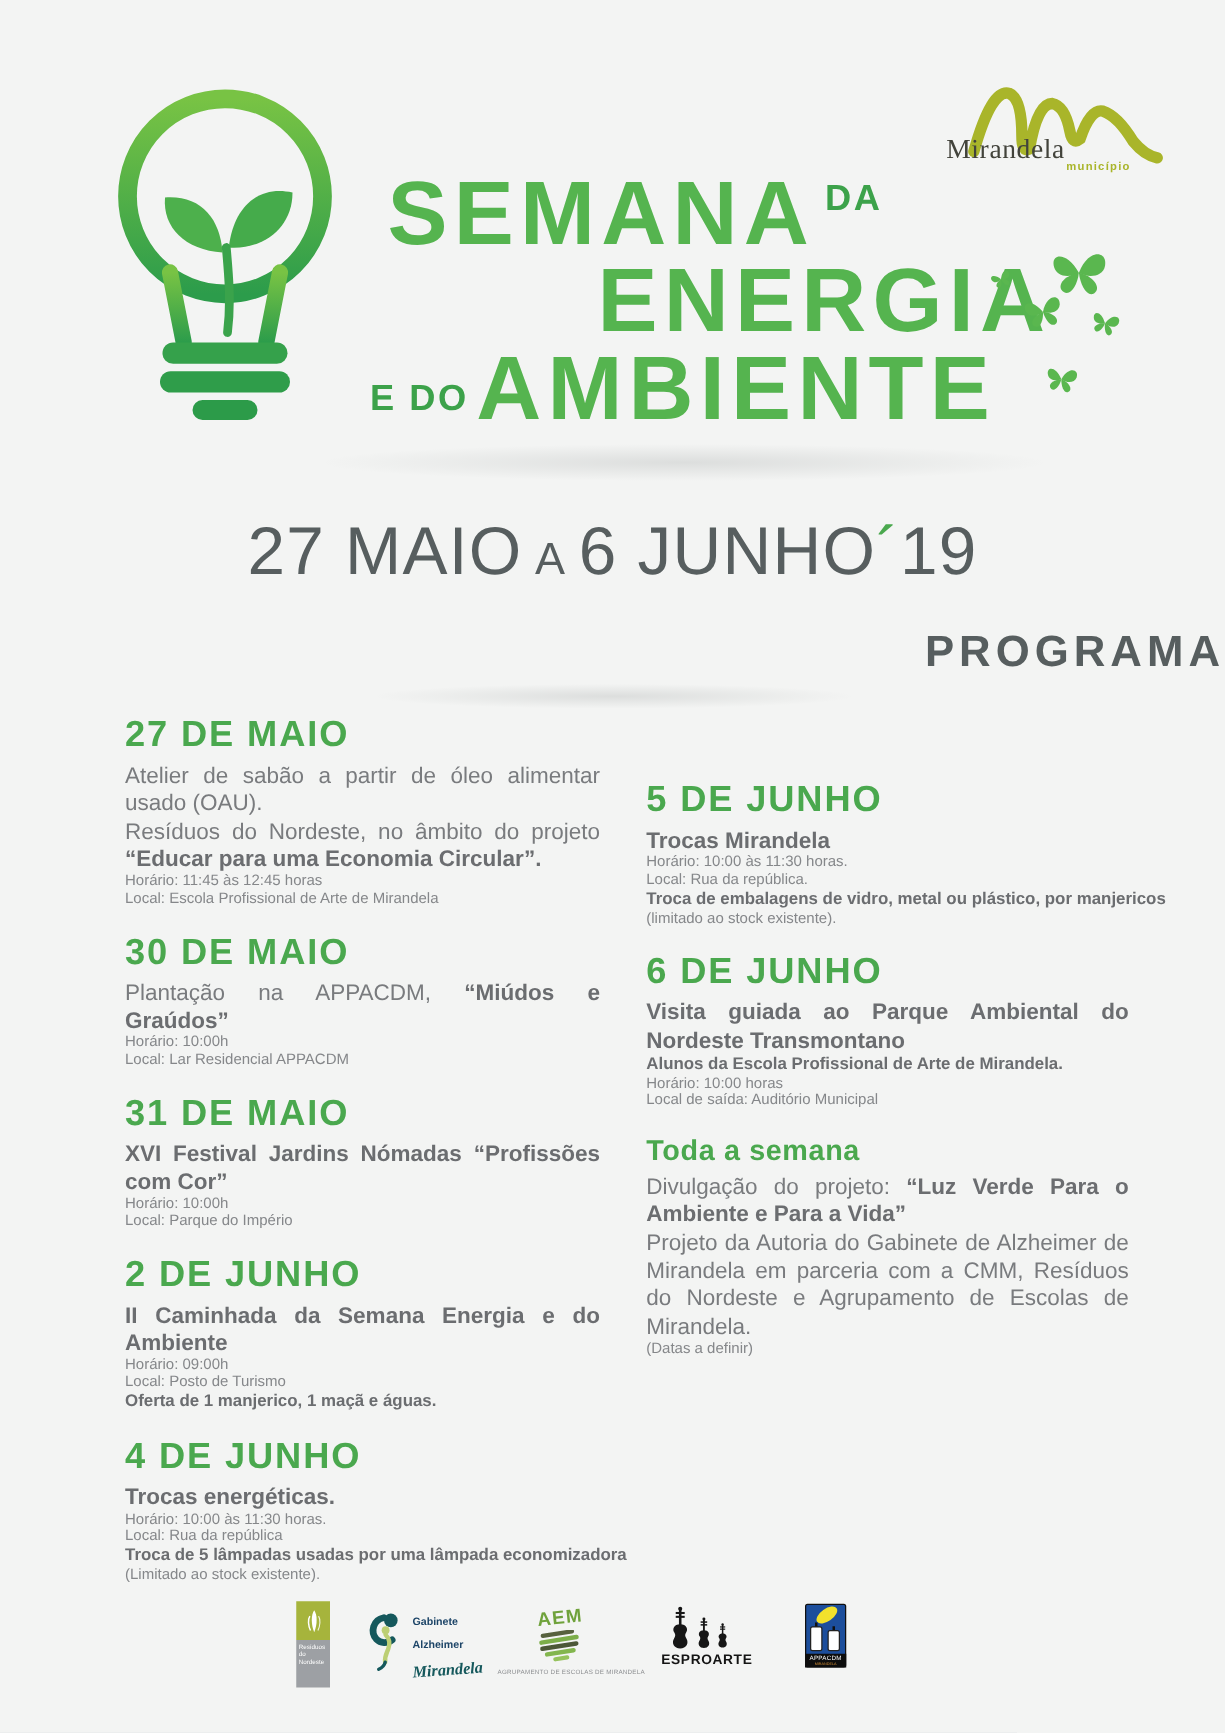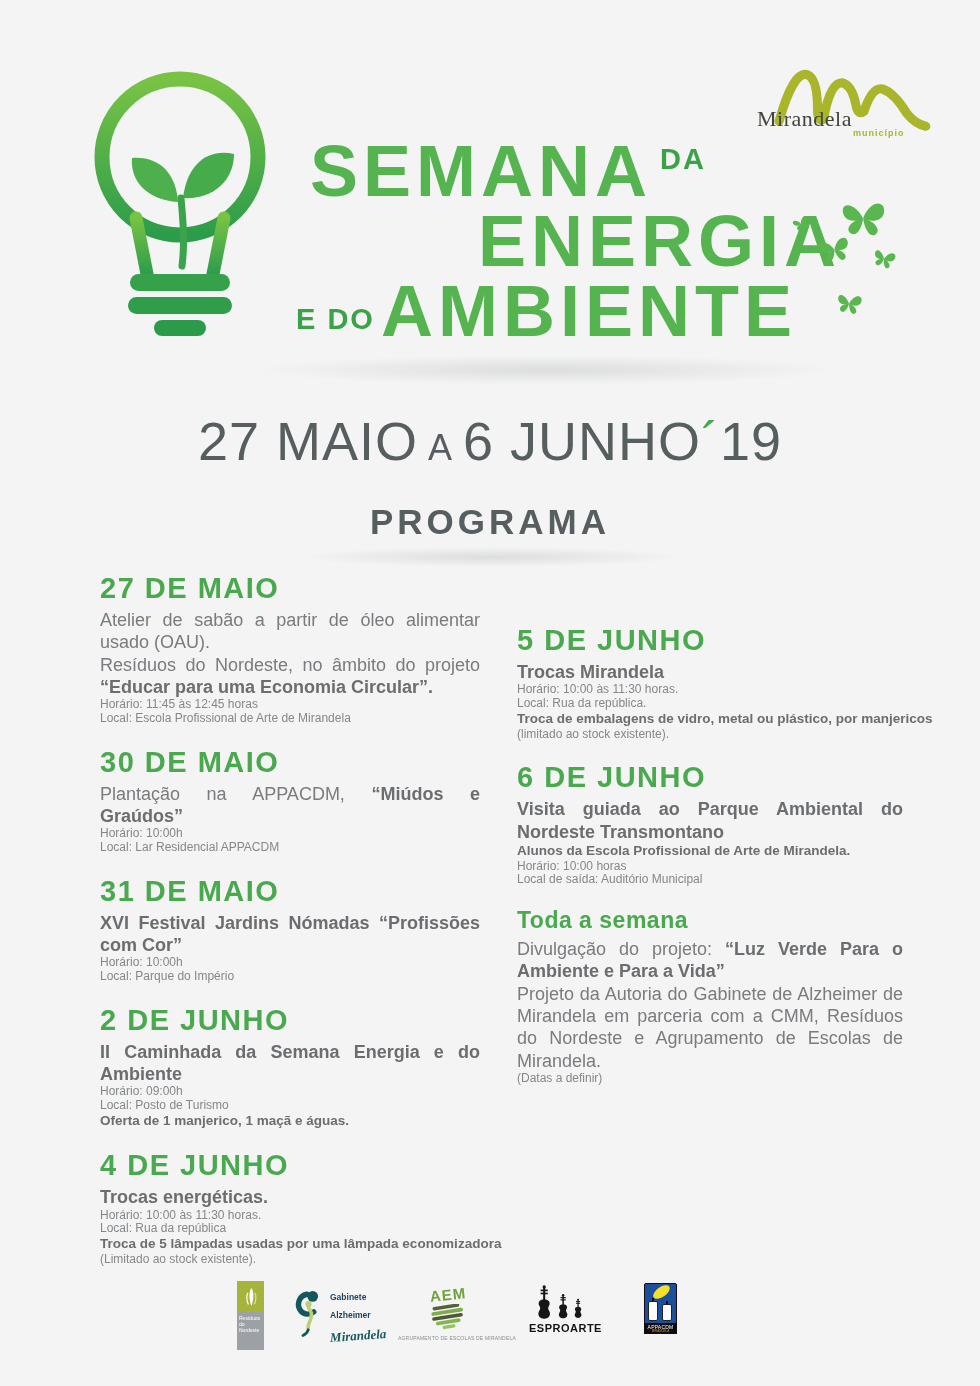--- a/index.html
+++ b/index.html
@@ -29,21 +29,21 @@
 
   .shadow{position:absolute;background:radial-gradient(ellipse at center,
           rgba(100,106,106,0.16) 0%, rgba(100,106,106,0) 70%);}
   .shadow1{left:253px;top:355px;width:588px;height:30px;}
   .shadow2{left:297px;top:547px;width:388px;height:20px;}
 
   .date-banner{position:absolute;left:0;top:410px;width:100%;text-align:center;
                color:#575e5f;font-weight:400;font-size:54px;letter-spacing:1px;white-space:nowrap;}
   .date-banner .conn{font-size:36px;margin:0 10px;}
   .date-banner .tick{color:#4aa84e;}
-  .program{position:absolute;left:0;top:502px;width:100%;text-align:center;color:#575e5f;
+  .program{position:absolute;left:0;top:502px;width:100%;text-align:right;color:#575e5f;
            font-weight:700;font-size:35px;letter-spacing:4px;}
 
   
   .col{position:absolute;}
   .col-left{left:100px;top:574px;width:380px;}
   .col-right{left:517px;top:626px;width:386px;}
   .evt{margin-bottom:22px;}
   .evt h3{margin:0 0 6px 0;font-size:29px;line-height:1;color:#4aa84e;
           letter-spacing:1.5px;font-weight:700;}
   .evt h3.small{font-size:23px;letter-spacing:0.5px;}

